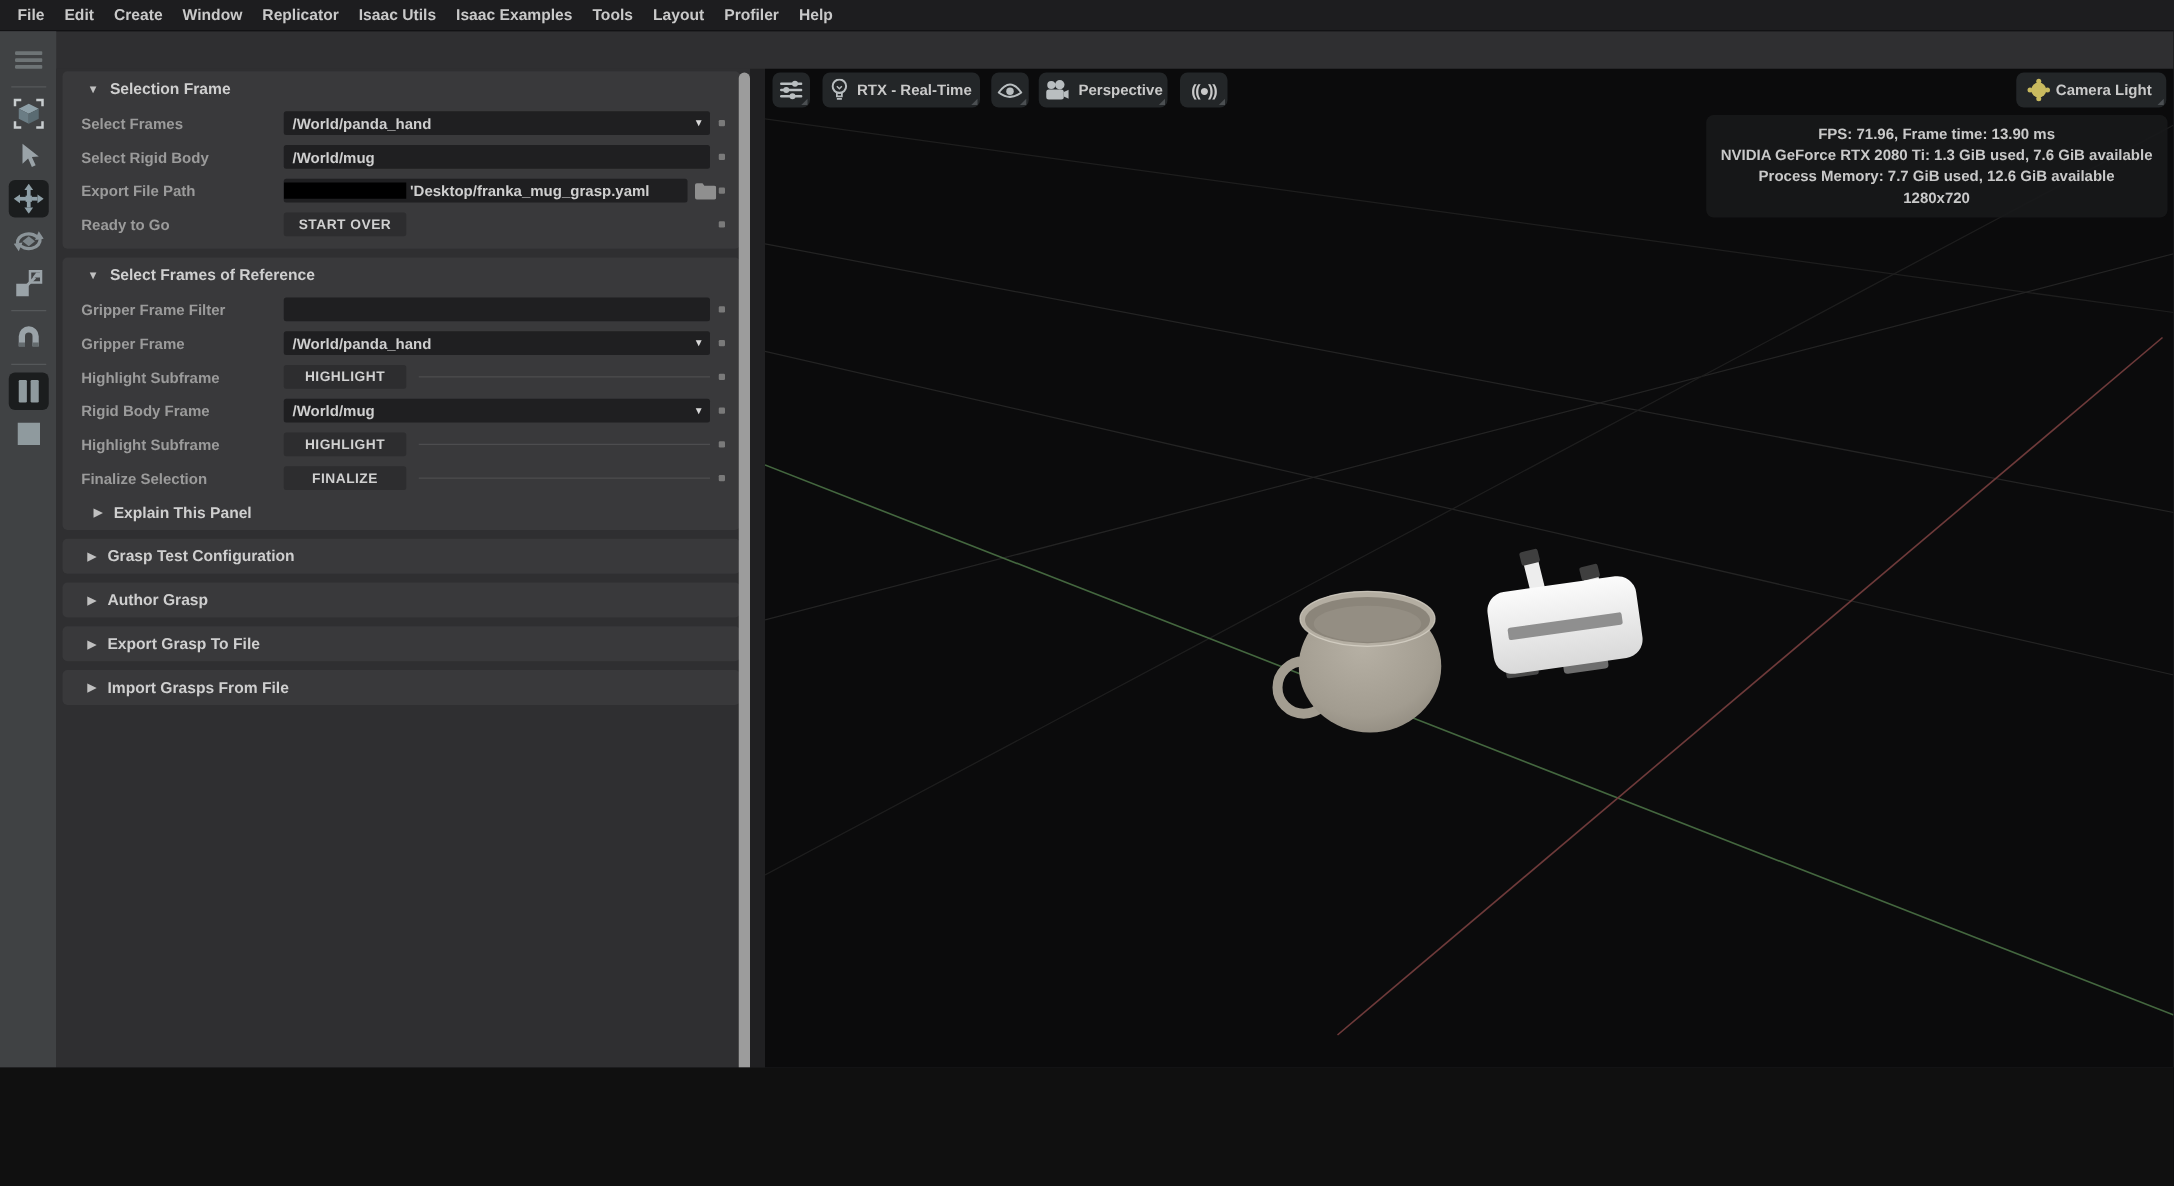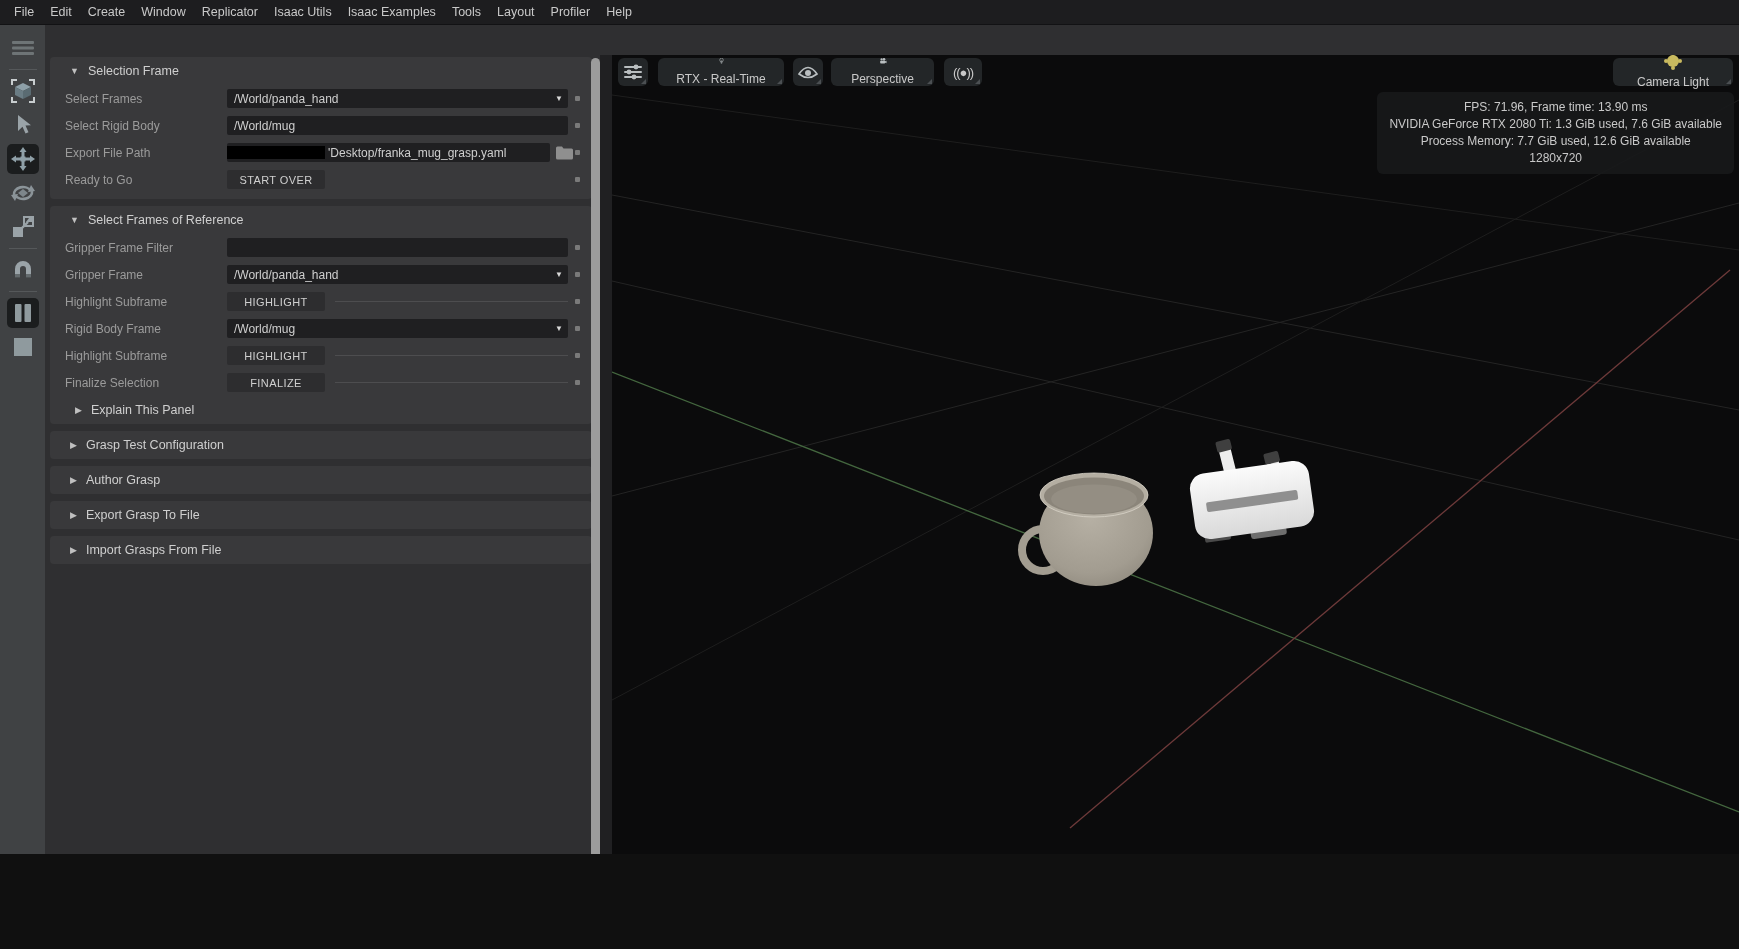--- a/index.html
+++ b/index.html
@@ -1,17 +1,17 @@
 <!DOCTYPE html>
 <html><head>
 <meta charset="utf-8">
 <style>
   html,body{margin:0;padding:0;background:#101010;}
   #app{position:relative;width:1739px;height:854px;overflow:hidden;
-       font-family:"Liberation Sans",sans-serif;background:#2f2f31;
+       font-family:"Liberation Sans",sans-serif;background:#2f2f31;font-weight:bold;
        -webkit-font-smoothing:antialiased;}
   
   .menubar{position:absolute;left:0;top:0;width:1739px;height:25px;background:#1d1d1f;
            border-bottom:1px solid #121214;display:flex;align-items:center;padding-left:6px;box-sizing:border-box;}
   .menu-item{padding:0 8px;font-size:12.5px;color:#c9c9c9;cursor:default;}
   
   .rail{position:absolute;left:0;top:25px;width:45px;height:924px;background:#404244;
         display:flex;flex-direction:column;align-items:center;padding-top:6px;box-sizing:border-box;}
   .rail-btn{width:32px;height:30px;display:flex;align-items:center;justify-content:center;margin:2px 0;border-radius:5px;}
   .rail-btn.active{background:#1b1d1e;}
@@ -47,21 +47,21 @@
   .folder{margin-left:6px;flex-shrink:0;}
   .explain-row{height:28px;display:flex;align-items:center;padding-left:25px;gap:9px;
                font-size:12.5px;color:#cfcfcf;}
   .section.collapsed{height:28px;display:flex;align-items:center;padding-left:20px;gap:9px;
                      font-size:12.5px;color:#cfcfcf;}
   .bottom-edge{position:absolute;left:0;top:946px;width:612px;height:3px;background:#5a5a5a;}
   
   .viewport{position:absolute;left:612px;top:55px;width:1127px;height:894px;background:#0b0b0c;overflow:hidden;}
   .scene{position:absolute;left:0;top:0;}
   .vp-btn{position:absolute;top:3px;height:28px;background:#232628;border-radius:6px;display:flex;
-          align-items:center;justify-content:center;color:#c9c9c9;font-size:12px;gap:8px;box-sizing:border-box;flex-direction:column;}
+          align-items:center;justify-content:center;color:#c9c9c9;font-size:12px;gap:8px;box-sizing:border-box;}
   .vp-btn::after{content:'';position:absolute;right:2px;bottom:2px;width:0;height:0;
                  border-left:5px solid transparent;border-bottom:5px solid #4b4f52;}
   #btn-vp-settings{left:6px;width:30px;}
   #btn-renderer{left:46px;width:126px;}
   #btn-eye{left:181px;width:30px;}
   #btn-camera{left:219px;width:103px;}
   #btn-capture{left:332px;width:38px;font-size:13px;letter-spacing:-1px;}
   #btn-camera-light{left:1001px;width:120px;}
   .sun-icon{width:12px;height:12px;border-radius:50%;background:#c9ba5f;position:relative;flex-shrink:0;
             box-shadow:0 -7px 0 -4px #c9ba5f,0 7px 0 -4px #c9ba5f,-7px 0 0 -4px #c9ba5f,7px 0 0 -4px #c9ba5f;}

